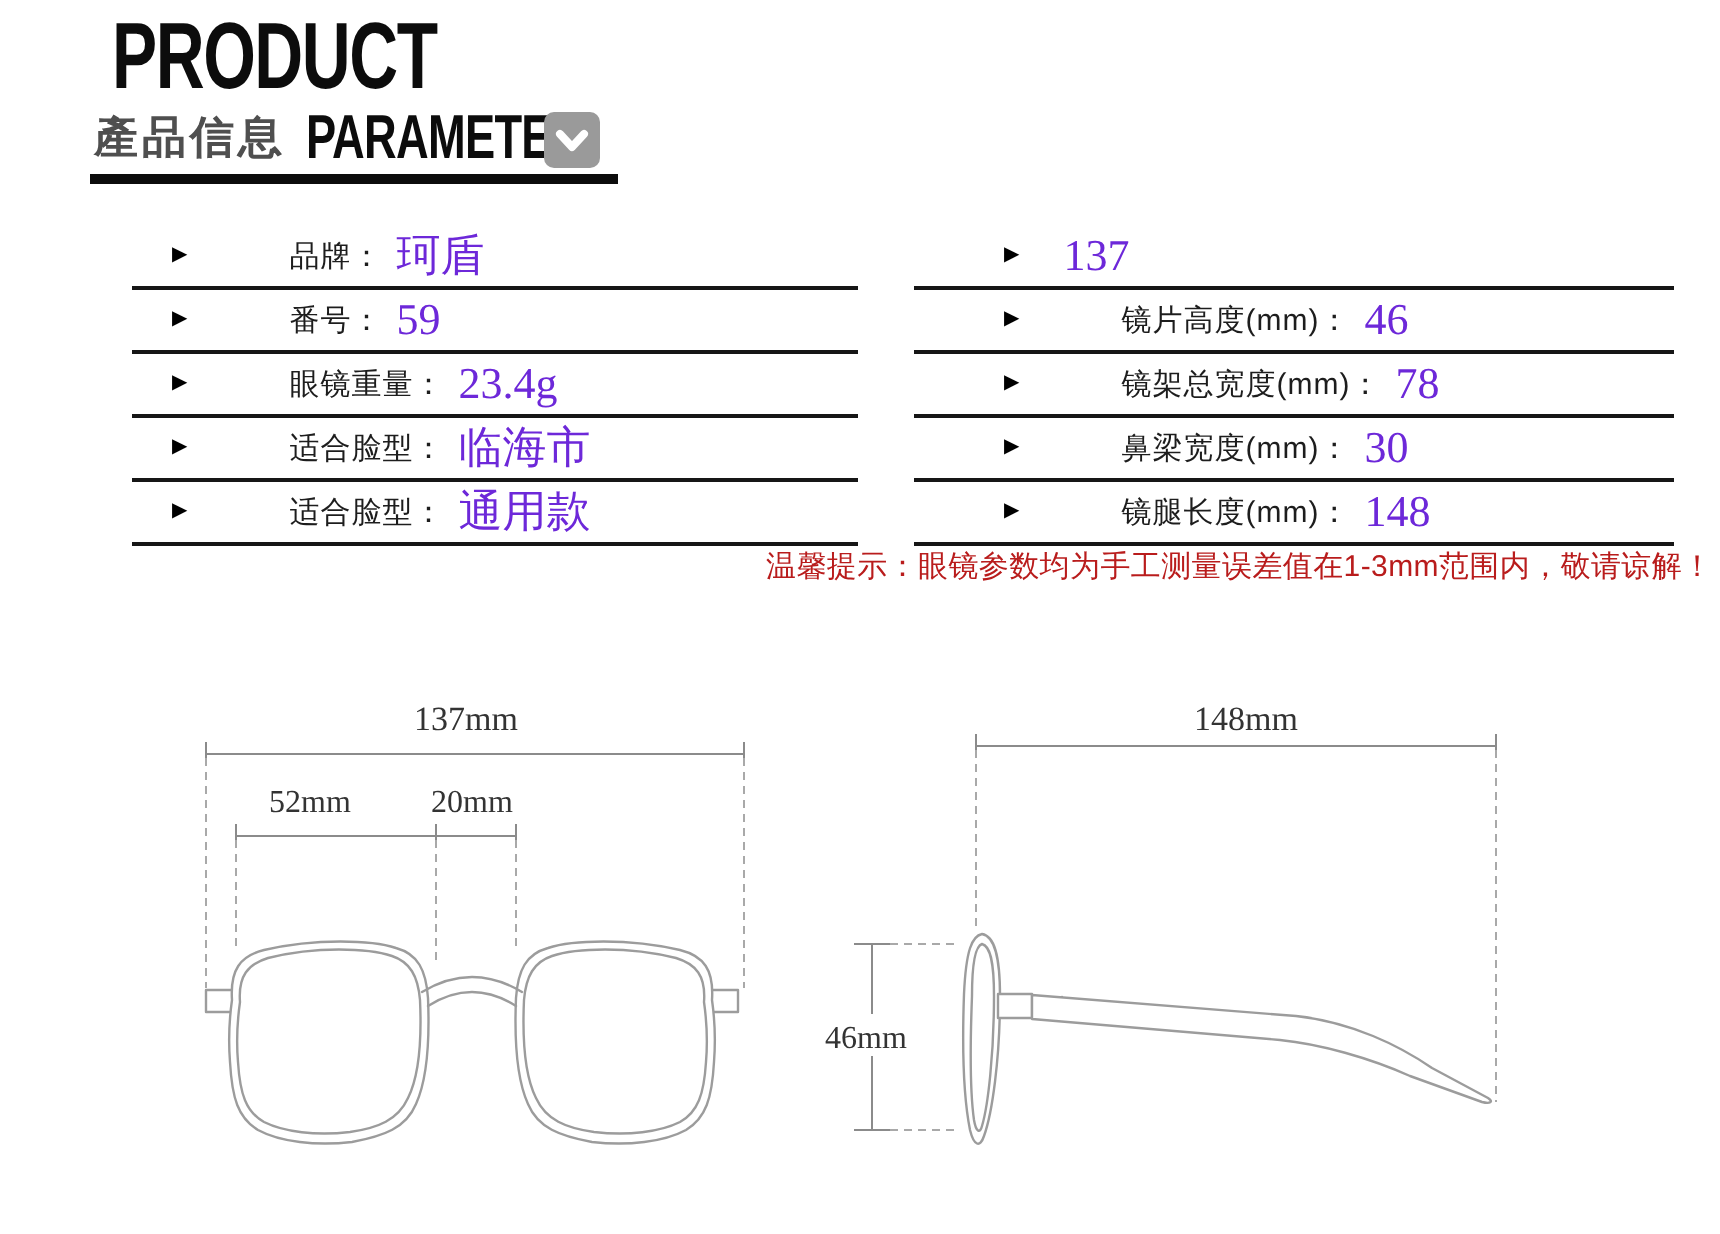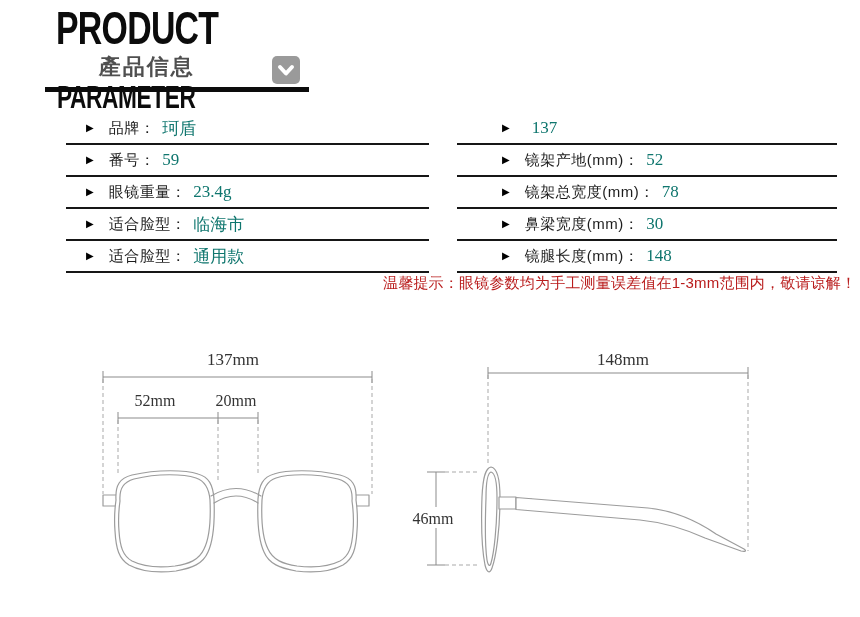--- a/index.html
+++ b/index.html
@@ -3,40 +3,40 @@
 <meta charset="utf-8">
 <style>
   html,body{margin:0;padding:0;background:#fff;}
   .page{position:relative;width:860px;height:617px;background:#ffffff;overflow:hidden;
         font-family:"Liberation Sans",sans-serif;color:#111;padding-left:27px;}
 
   
   .product-title{position:absolute;left:56px;top:4px;font-size:47px;font-weight:800;
                  letter-spacing:-1px;line-height:1;color:#0c0c0c;
                  transform:scaleX(.72);transform-origin:left top;white-space:nowrap;}
-  .subtitle-row{position:absolute;left:47px;top:52px;display:flex;align-items:center;height:33px;flex-direction:column;}
+  .subtitle-row{position:absolute;left:47px;top:52px;display:flex;align-items:center;height:33px;}
   .subtitle-cn{font-size:22px;font-weight:600;color:#4f4f4f;letter-spacing:2px;white-space:nowrap;}
   .subtitle-en{font-size:31px;font-weight:800;color:#0c0c0c;line-height:1;margin-left:10px;
                transform:scaleX(.73);transform-origin:left center;white-space:nowrap;letter-spacing:-.5px;}
   .chevron-badge{position:absolute;left:272px;top:56px;width:28px;height:28px;background:#9a9a9a;
                  border-radius:5px;display:flex;align-items:center;justify-content:center;}
   .header-bar{position:absolute;left:45px;top:87px;width:264px;height:5px;background:#0c0c0c;}
 
   
   .spec-table{position:absolute;left:66px;top:113px;width:771px;display:flex;}
   .spec-col{display:flex;flex-direction:column;}
   .spec-col.left{width:363px;margin-right:28px;}
   .spec-col.right{width:380px;}
   .spec-row{height:30px;display:flex;align-items:center;border-bottom:2px solid #161616;
             font-size:15px;color:#1d1d1d;}
   .spec-col.left .spec-row{padding-left:20px;}
   .spec-col.right .spec-row{padding-left:45px;}
   .tri{font-size:10px;color:#000;margin-right:15px;line-height:1;}
-  .spec-label{letter-spacing:.5px;}
-  .spec-value{margin-left:7px;font-family:"Liberation Serif",serif;font-size:17px;color:#0f766e;}
+  .spec-label{letter-spacing:.5px;margin-left:36px;}
+  .spec-value{margin-left:7px;font-family:"Liberation Serif",serif;font-size:22px;color:#6d28d9;}
 
   
   .notice{position:absolute;left:383px;top:274px;font-size:15px;color:#b91c1c;letter-spacing:.2px;}
 
   
   .diagram-svg{position:absolute;left:0;top:335px;}
   .dim-text{font-family:"Liberation Serif",serif;font-size:17px;fill:#333;}
   .dim-text.small{font-size:16px;}
   .dimline{stroke:#8b8b8b;stroke-width:1;fill:none;}
   .dashline{stroke:#a9a9a9;stroke-width:1;stroke-dasharray:4 3;fill:none;}
@@ -88,22 +88,22 @@
         <span class="spec-value">通用款</span>
       </div>
     </div>
     <div class="spec-col right">
       <div class="spec-row">
         <span class="tri">▶</span>
         <span class="spec-value">137</span>
       </div>
       <div class="spec-row">
         <span class="tri">▶</span>
-        <span class="spec-label">镜架产地(mm)：</span>
-        <span class="spec-value">52</span>
+        <span class="spec-label">镜片高度(mm)：</span>
+        <span class="spec-value">46</span>
       </div>
       <div class="spec-row">
         <span class="tri">▶</span>
         <span class="spec-label">镜架总宽度(mm)：</span>
         <span class="spec-value">78</span>
       </div>
       <div class="spec-row">
         <span class="tri">▶</span>
         <span class="spec-label">鼻梁宽度(mm)：</span>
         <span class="spec-value">30</span>

